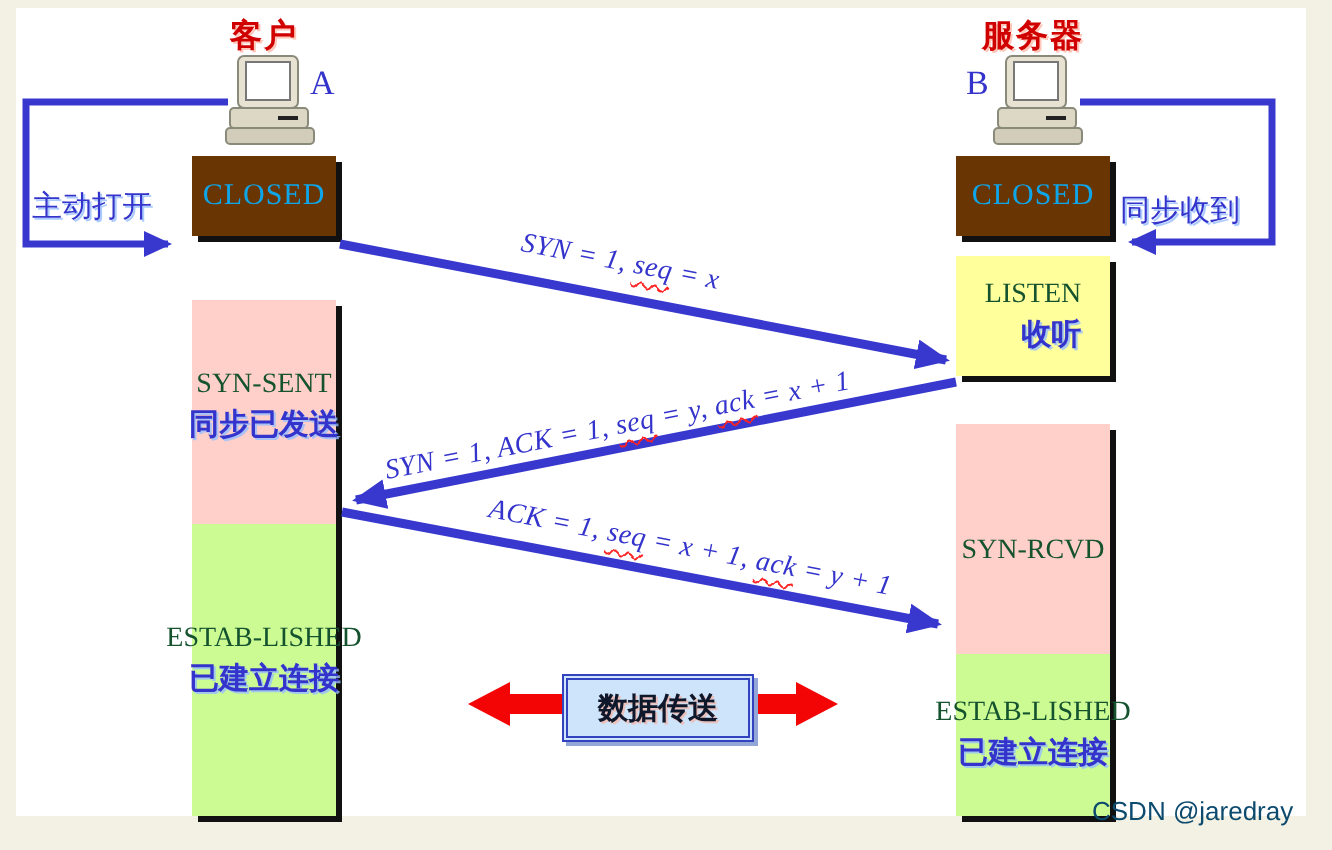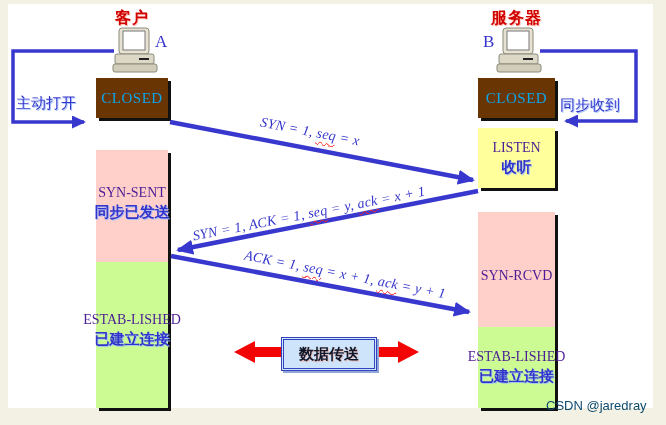--- a/index.html
+++ b/index.html
@@ -12,21 +12,21 @@
   .host-letter{font-family:"Liberation Serif",serif;font-size:17px;color:#3434cc;z-index:5;}
   .open-label{font-size:15px;font-weight:normal;color:#3434cc;z-index:5;white-space:nowrap;
     text-shadow:1px 1px 0 rgba(150,190,255,.8);}
   .state-box{position:absolute;box-shadow:3px 3px 0 #111;z-index:2;display:flex;
     flex-direction:column;align-items:center;justify-content:center;text-align:center;}
   .state-closed{background:#693503;}
   .state-closed .en{color:#0ea5e9;}
   .state-pink{background:#ffcfca;margin-top:20px;}
   .state-yellow{background:#ffff9c;}
   .state-green{background:#ccfb94;}
-  .en{font-family:"Liberation Serif",serif;font-size:14px;color:#4c1d95;white-space:nowrap;}
+  .en{font-family:"Liberation Serif",serif;font-size:14px;color:#14532d;white-space:nowrap;}
   .state-closed .en{font-size:15px;letter-spacing:.5px;}
   .zh{font-size:15px;font-weight:bold;color:#3434cc;white-space:nowrap;margin-top:2px;
     text-shadow:1px 1px 0 rgba(150,190,255,.8);}
   .msg{position:absolute;z-index:5;font-family:"Liberation Serif",serif;font-style:italic;
     font-size:14px;color:#3434cc;white-space:nowrap;text-align:center;letter-spacing:.3px;}
   .wavy{text-decoration-line:underline;text-decoration-style:wavy;
     text-decoration-color:#ff2020;text-decoration-thickness:1px;text-underline-offset:3px;}
   #svg-overlay{position:absolute;left:0;top:0;z-index:3;pointer-events:none;}
   .computer{z-index:4;}
   #data-transfer-box{left:281px;top:337px;width:90px;height:28px;z-index:6;
@@ -104,21 +104,21 @@
   </svg>
   <div class="abs host-letter" style="left:483px;top:32px;">B</div>
   <div class="abs open-label" style="left:560px;top:96px;">同步收到</div>
 
   <div class="state-box state-closed" style="left:478px;top:78px;width:77px;height:40px;">
     <span class="en">CLOSED</span>
   </div>
   <div class="state-box state-yellow" style="left:478px;top:128px;width:77px;height:60px;">
     <div>
       <div class="en" style="text-align:left;">LISTEN</div>
-      <div class="zh" style="text-align:center;">收听</div>
+      <div class="zh" style="text-align:right;">收听</div>
     </div>
   </div>
   <div class="state-box state-pink" style="left:478px;top:192px;width:77px;height:128px;">
     <div>
       <div class="en">SYN-RCVD</div>
     </div>
   </div>
   <div class="state-box state-green" style="left:478px;top:327px;width:77px;height:81px;">
     <div>
       <div class="en">ESTAB-LISHED</div>

